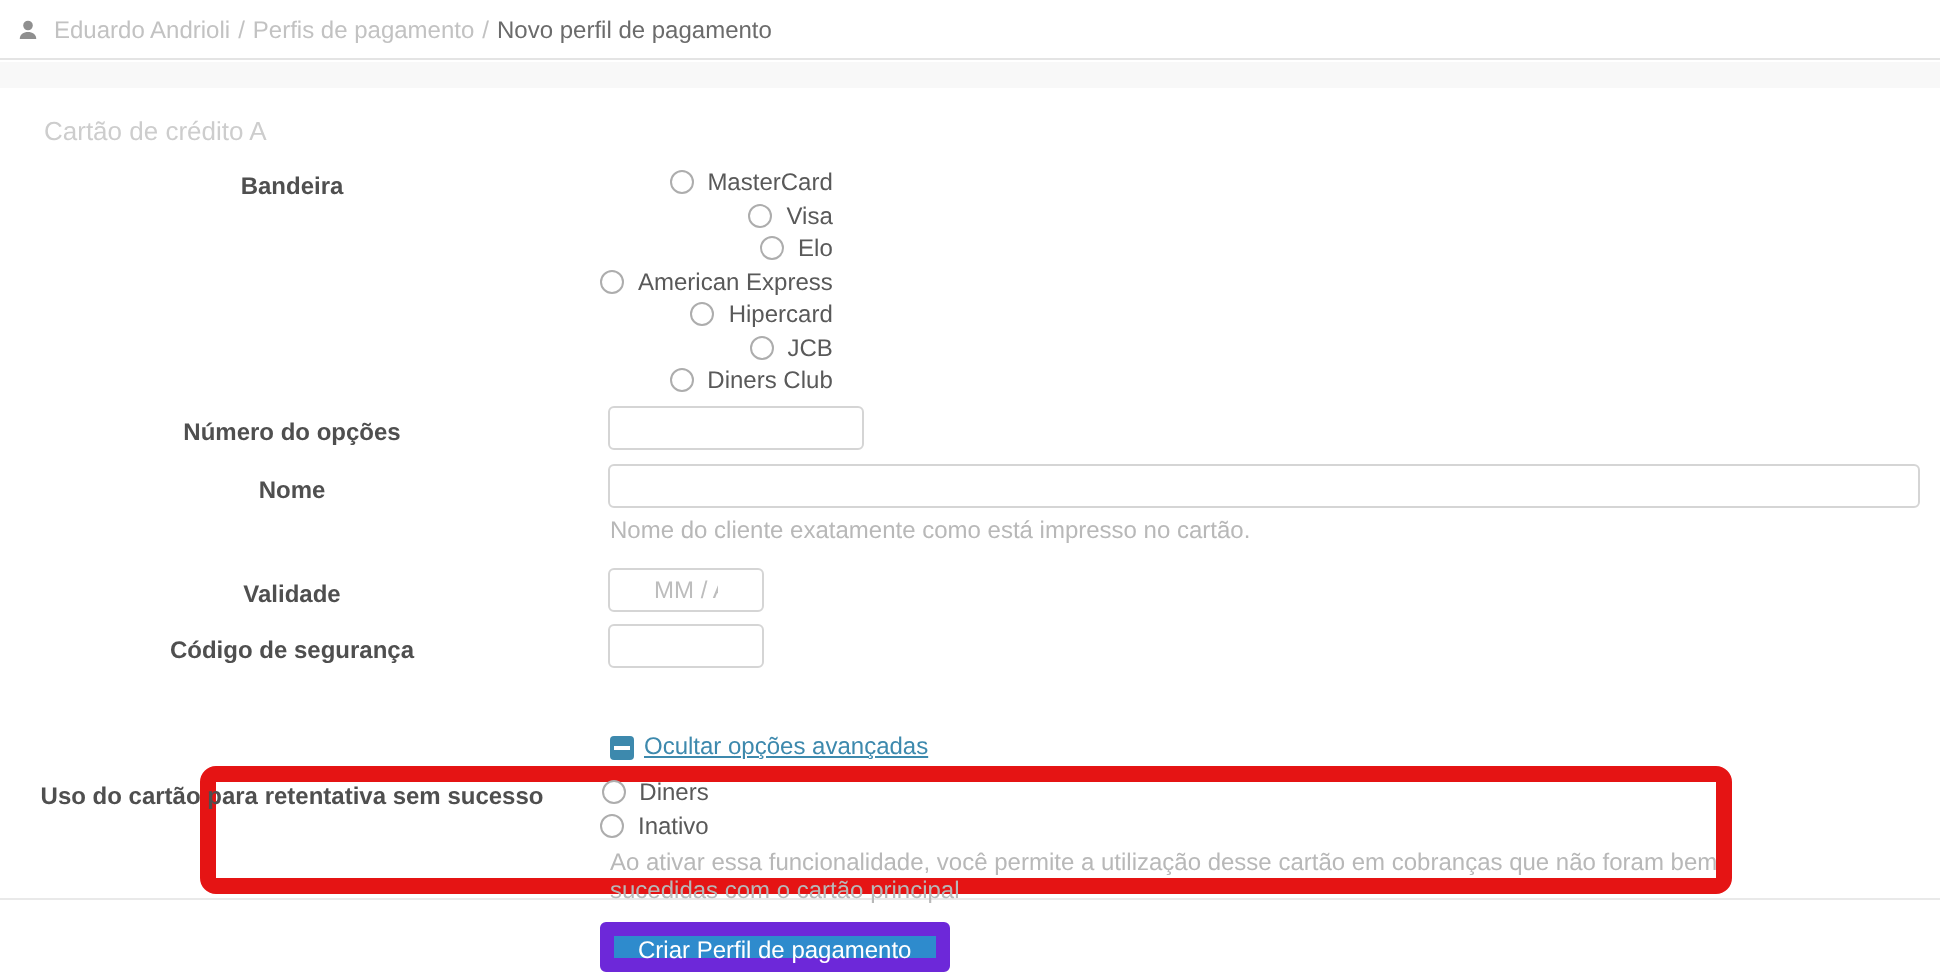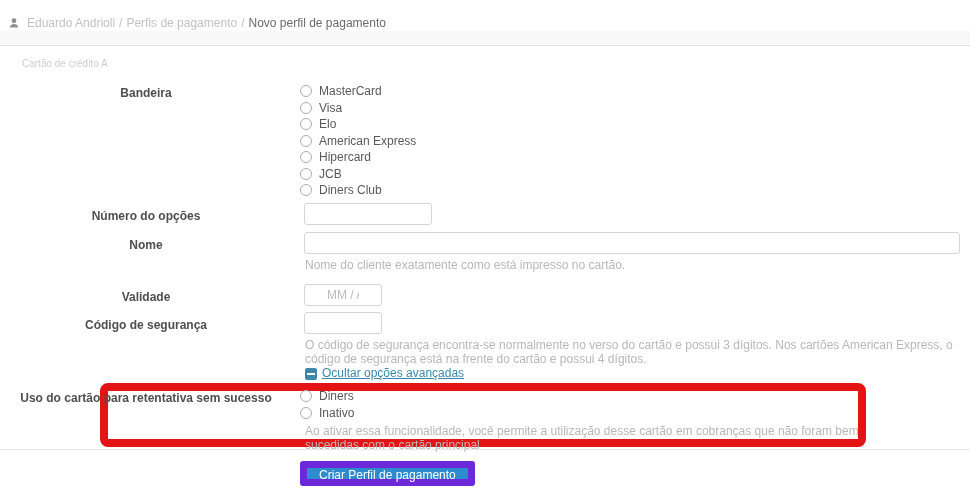--- a/index.html
+++ b/index.html
@@ -1,37 +1,37 @@
 <!DOCTYPE html>
 <html><head>
 <meta charset="utf-8">
 <style>
   * { margin:0; padding:0; box-sizing:border-box; }
   html,body { background:#fff; }
   body { font-family:"Liberation Sans", sans-serif; }
   .page { position:relative; width:970px; height:490px; background:#ffffff; overflow:hidden; }
 
   
-  .breadcrumb-bar { position:absolute; top:0; left:0; width:970px; height:46px;
+  .breadcrumb-bar { position:absolute; top:0; left:0; width:970px; height:30px;
     display:flex; align-items:center; padding-left:8px; gap:4px;
     border-bottom:1px solid #e4e4e4; background:#fff; font-size:12px; }
   .crumb { color:#c2c2c2; }
   .crumb-link { color:#c2c2c2; cursor:pointer; }
   .crumb-current { color:#6b6b6b; }
   .person-icon { width:12px; height:12px; margin-right:3px; display:inline-block; }
 
   .subheader-band { position:absolute; top:31px; left:0; width:970px; height:13px; background:#f8f8f8; }
 
-  .section-title { position:absolute; left:22px; top:58px; font-size:10px; color:#cdcdcd; }
+  .section-title { position:absolute; left:22px; top:58px; font-size:13px; color:#cdcdcd; }
 
   .form-label { position:absolute; left:0; width:292px; text-align:center;
     font-size:12px; font-weight:bold; color:#4f4f4f; }
 
   .radio-list { position:absolute; display:flex; flex-direction:column; gap:4px; }
-  .radio-row { display:flex; align-items:center; gap:7px; height:12.5px; cursor:pointer; }
+  .radio-row { display:flex; align-items:center; gap:7px; height:12.5px; cursor:pointer;justify-content:flex-end; }
   .radio { width:12px; height:12px; border:1px solid #adadad; border-radius:50%; background:#fff; flex:0 0 auto; }
   .radio-label { font-size:12px; color:#595959; }
 
   .text-input { position:absolute; height:22px; border:1px solid #d5d5d5; border-radius:3px;
     background:#fff; font-size:12px; color:#555; padding:0 22px; font-family:"Liberation Sans", sans-serif; }
   .text-input::placeholder { color:#bdbdbd; }
 
   .help-text { position:absolute; font-size:12px; color:#b8b8b8; }
 
   .advanced-toggle { position:absolute; left:305px; top:366px; display:flex; align-items:flex-end; gap:5px;
@@ -114,21 +114,20 @@
 
   <div class="form-label" style="top:238px;">Nome</div>
   <input class="text-input" style="left: 304px; top: 232px; width: 656px;" value="">
   <div class="help-text" style="left:305px; top:258px;">Nome do cliente exatamente como está impresso no cartão.</div>
 
   <div class="form-label" style="top:290px;">Validade</div>
   <input class="text-input" style="left: 304px; top: 284px; width: 78px;" placeholder="MM / AAAA">
 
   <div class="form-label" style="top:318px;">Código de segurança</div>
   <input class="text-input" style="left: 304px; top: 312px; width: 78px;" value="">
-  <div class="help-text" style="left:305px; top:338px; width:660px;">O código de segurança encontra-se normalmente no verso do cartão e possui 3 dígitos. Nos cartões American Express, o código de segurança está na frente do cartão e possui 4 dígitos.</div>
 
   <div class="advanced-toggle">
     <span class="collapse-icon">
         <span></span>
       </span>
     <span>Ocultar opções avançadas</span>
   </div>
 
   <div class="form-label" style="top:391px; z-index:6;">Uso do cartão para retentativa sem sucesso</div>
   <div class="radio-list" style="left:300px; top:390px; z-index:6;">

